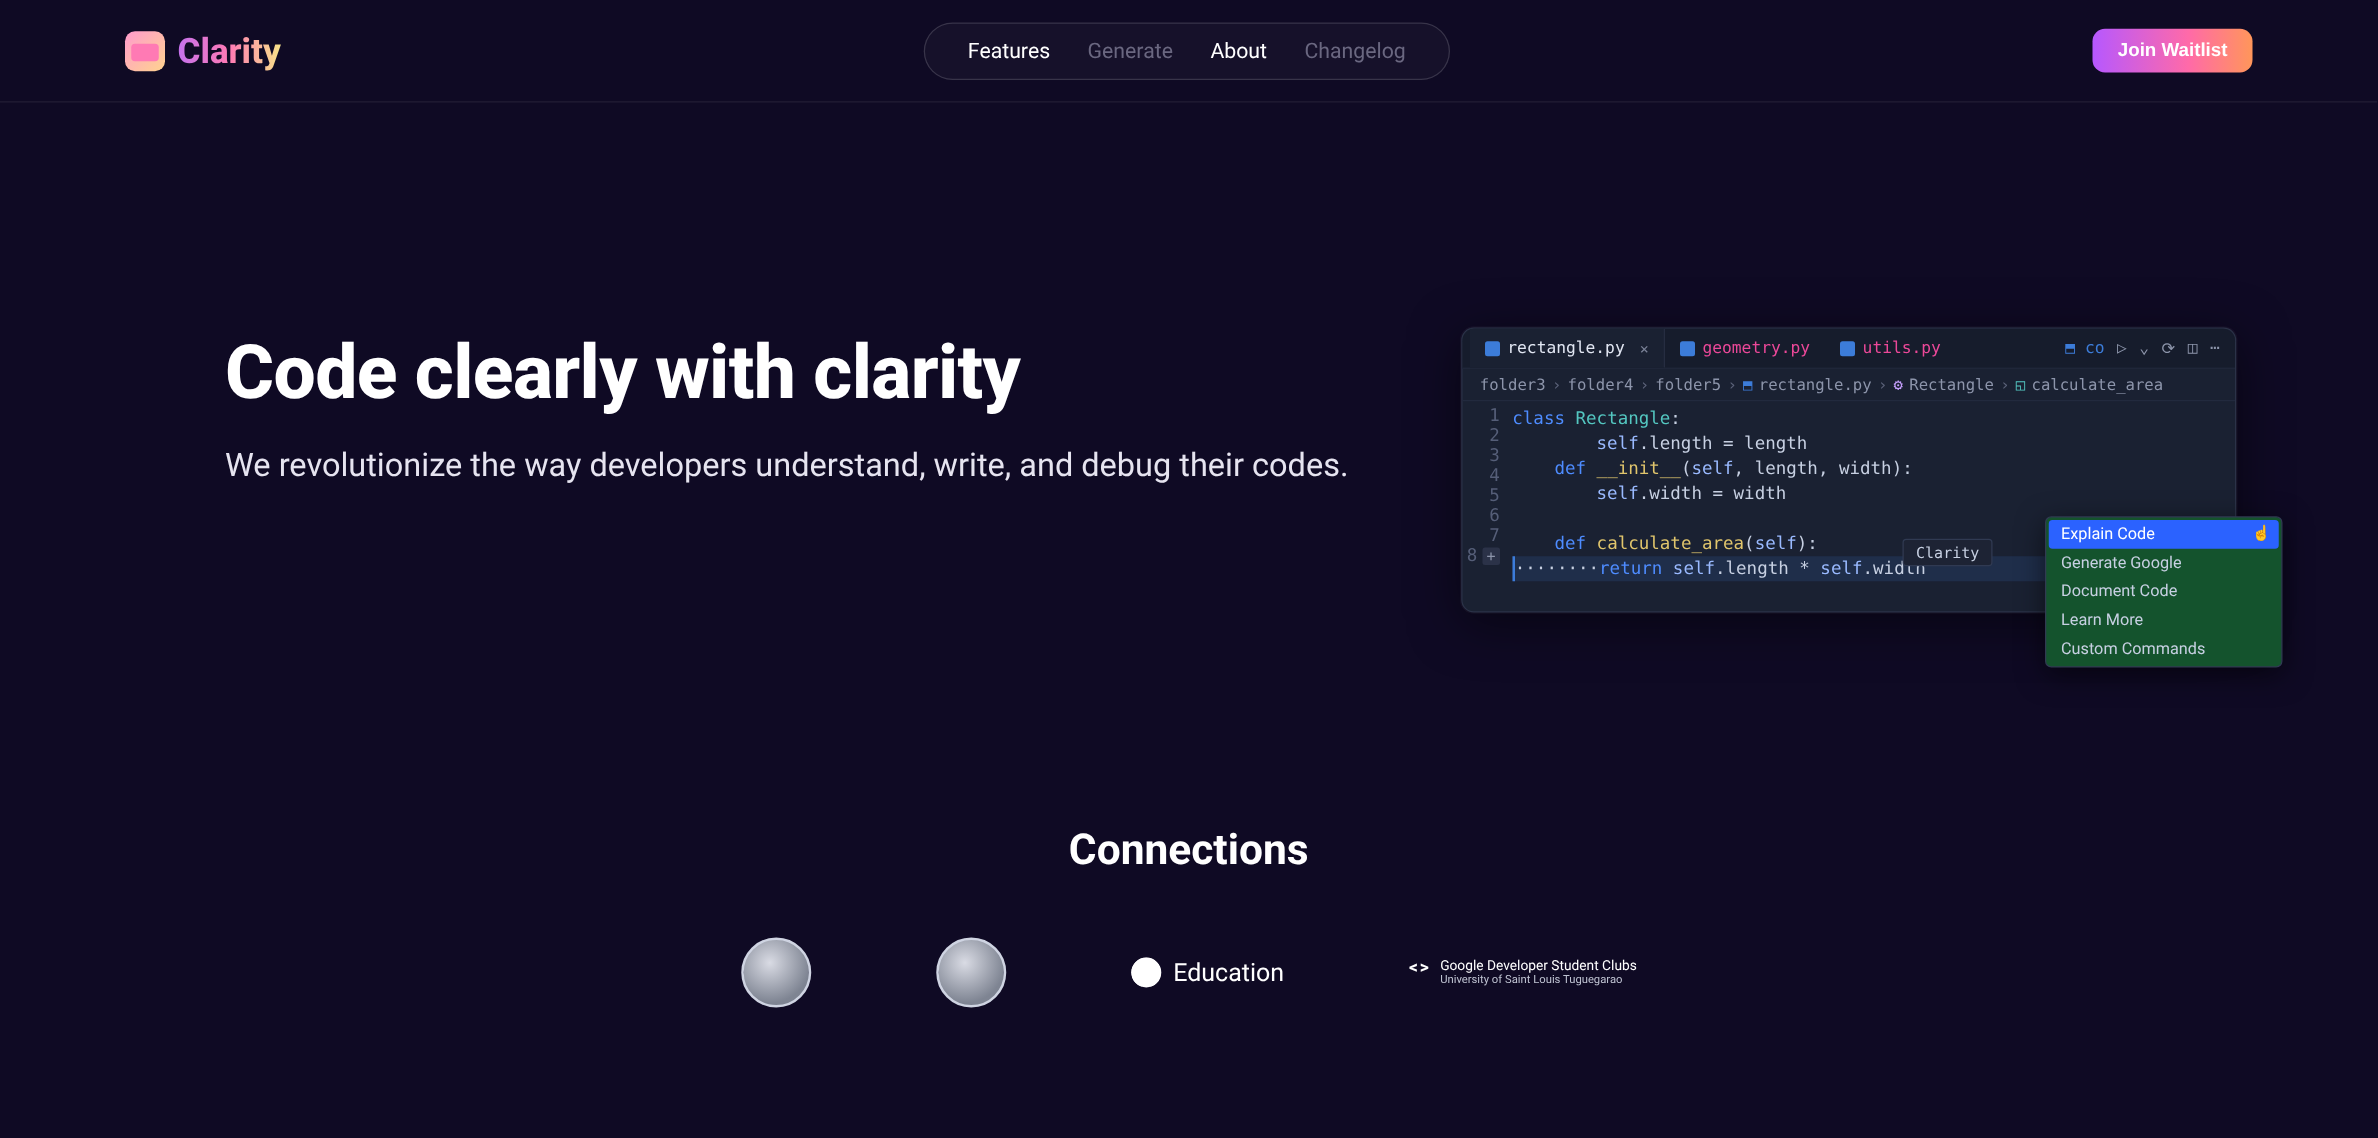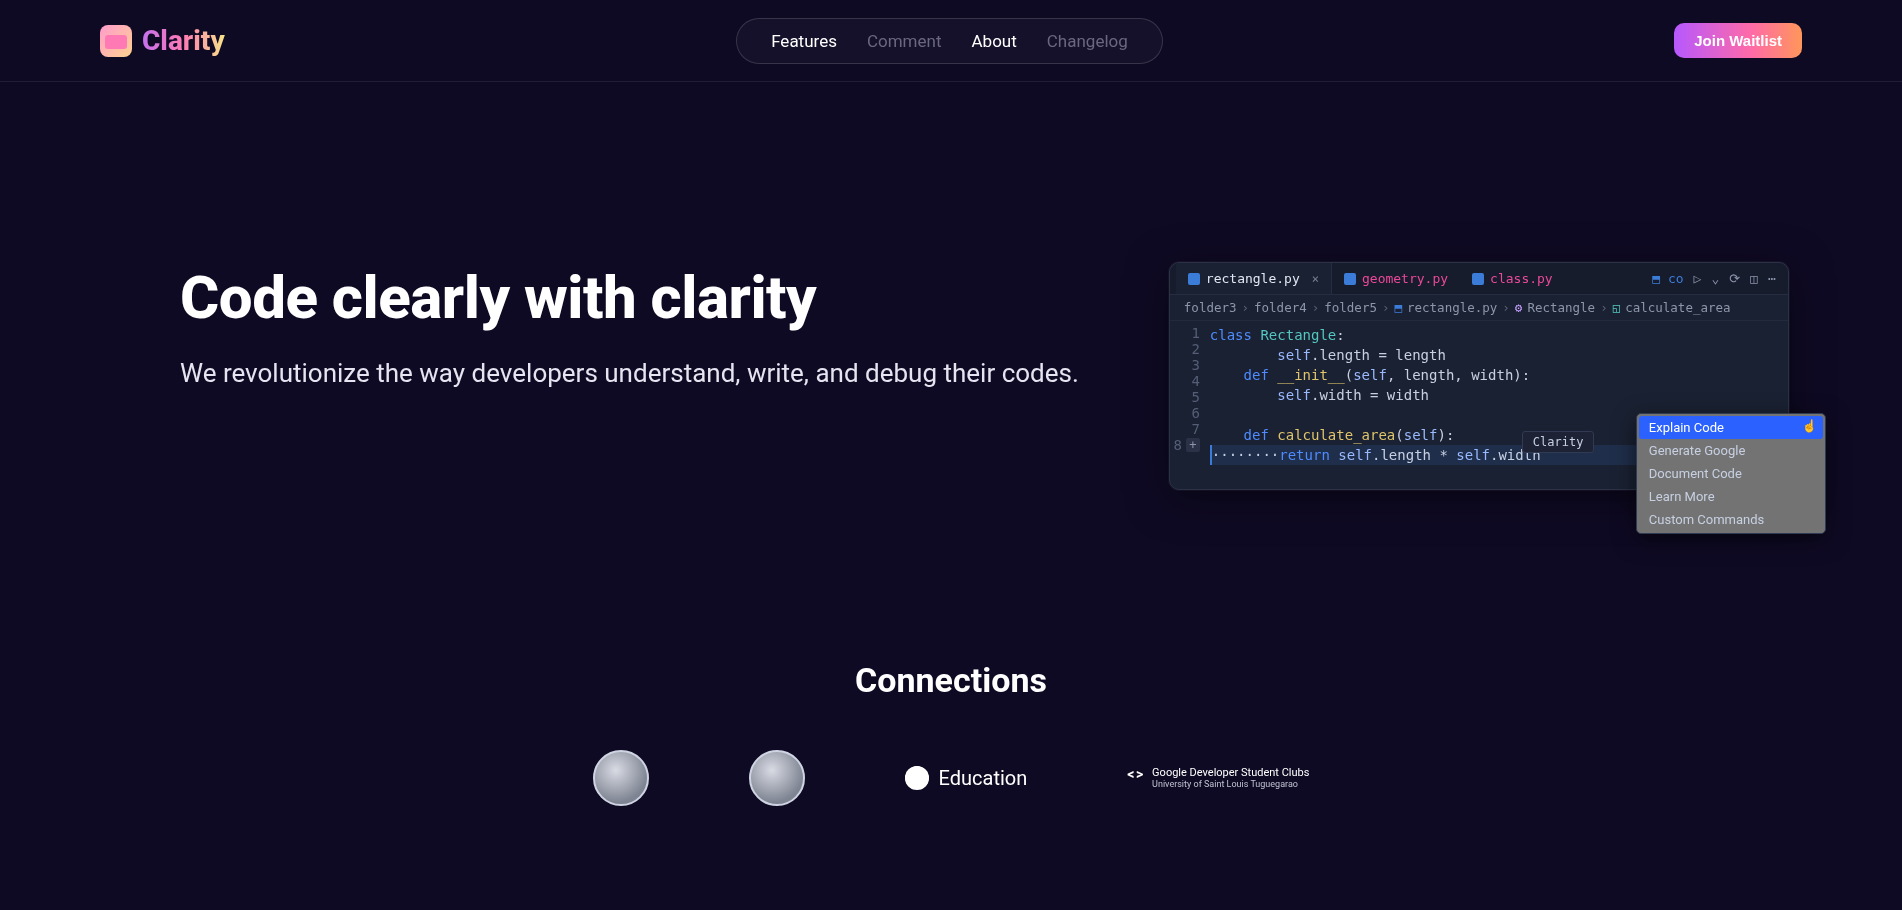--- a/index.html
+++ b/index.html
@@ -134,21 +134,21 @@
   }
   .hover-tip {
     position:absolute; left:352px; top:168px;
     padding:3px 10px; font-size:12px; color:#c7d0e2;
     background:#1d2334; border:1px solid #303a52; border-radius:3px;
     z-index:2;
   }
   .ctx-menu {
     position:absolute; left:466px; top:150px; z-index:3;
     width:190px;
-    background:#737373; border:1px solid #303a52; border-radius:5px;
+    background:#14532d; border:1px solid #303a52; border-radius:5px;
     box-shadow:0 6px 22px rgba(0,0,0,.55);
     font-family:-apple-system,"Segoe UI",Roboto,sans-serif;
     font-size:13px; color:#c7d0e2;
     padding:2px;
   }
   .ctx-menu div { padding:4px 10px; border-radius:3px; cursor:pointer;}
   .ctx-menu div.selected { background:#2b62ff; color:#fff; position:relative;}
   .ctx-menu .cursor {
     position:absolute; right:6px; top:3px; font-size:12px; color:#fff;
   }
@@ -183,21 +183,21 @@
 <body>
 
 <header>
   <div class="logo-block">
     <span class="logo-icon"></span>
     <span class="brand">Clarity</span>
   </div>
 
   <nav class="pill">
     <a>Features</a>
-    <a class="dim">Comment</a>
+    <a class="dim">Generate</a>
     <a>About</a>
     <a class="dim">Changelog</a>
   </nav>
 
   <button class="cta">Join Waitlist</button>
 </header>
 
 <section class="hero">
   <div class="hero-left">
     <h1>Code clearly with clarity</h1>
@@ -211,21 +211,21 @@
         <span class="py-icon"></span>
         <span>rectangle.py</span>
         <span class="close">×</span>
       </div>
       <div class="tab">
         <span class="py-icon"></span>
         <span>geometry.py</span>
       </div>
       <div class="tab">
         <span class="py-icon"></span>
-        <span>class.py</span>
+        <span>utils.py</span>
       </div>
       <div class="tab-actions">
         <span style="color:#3c7cd9">⬒ <span>co</span></span>
         <span>▷</span>
         <span>⌄</span>
         <span>⟳</span>
         <span>◫</span>
         <span>⋯</span>
       </div>
     </div>

